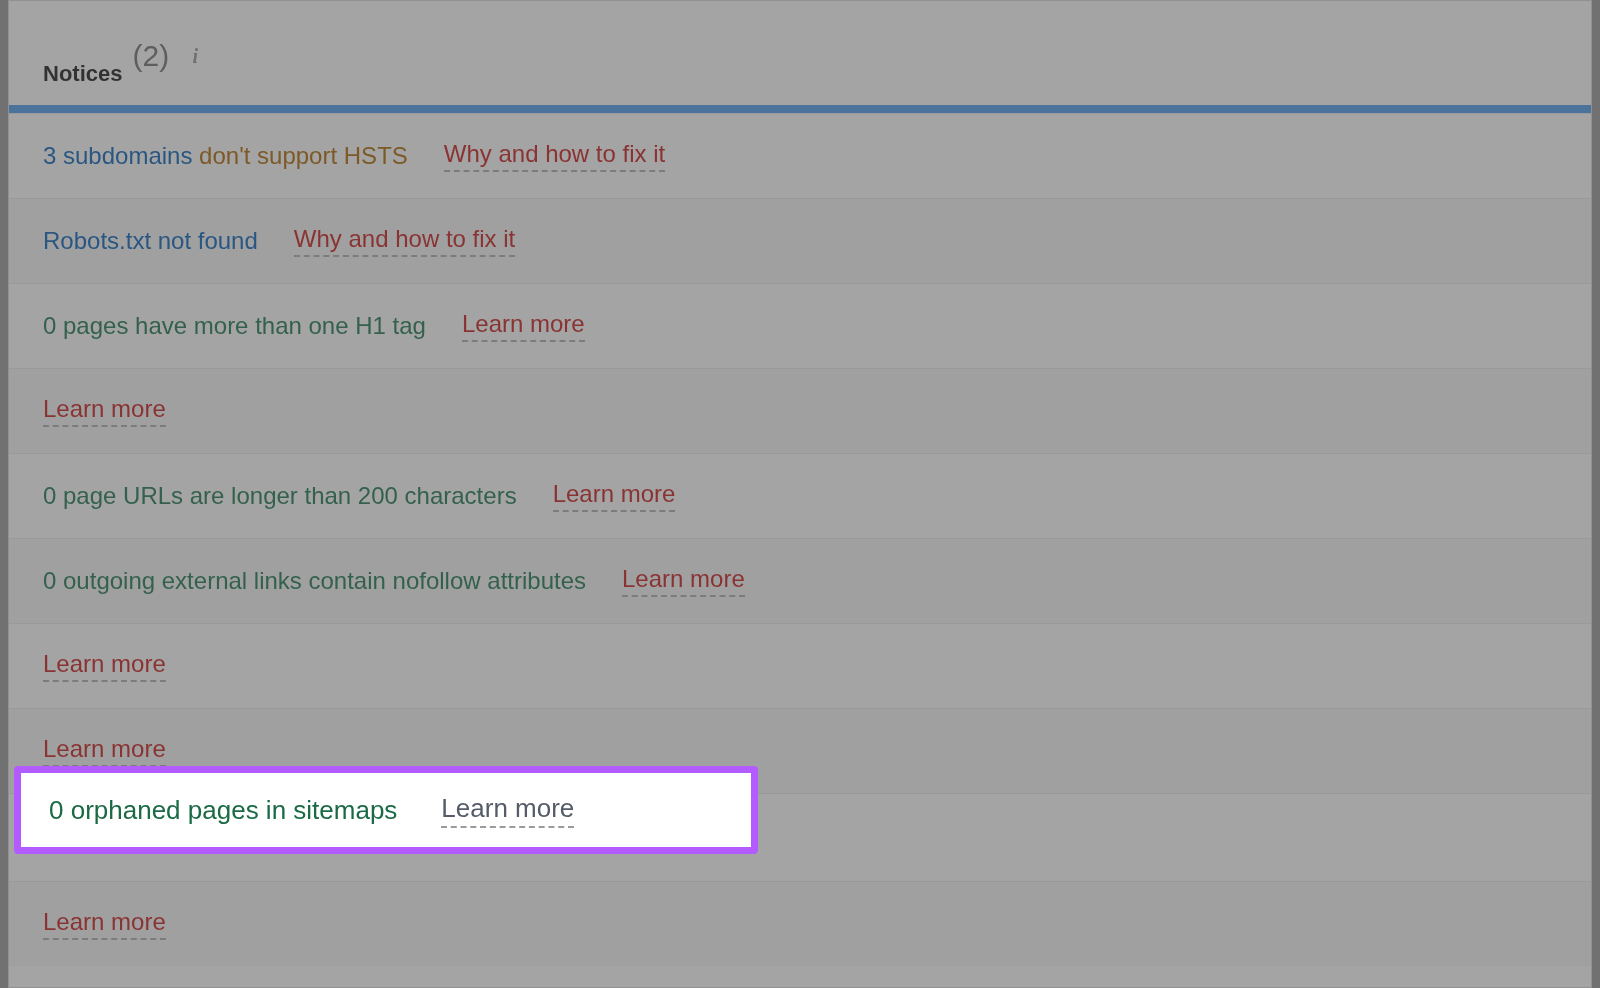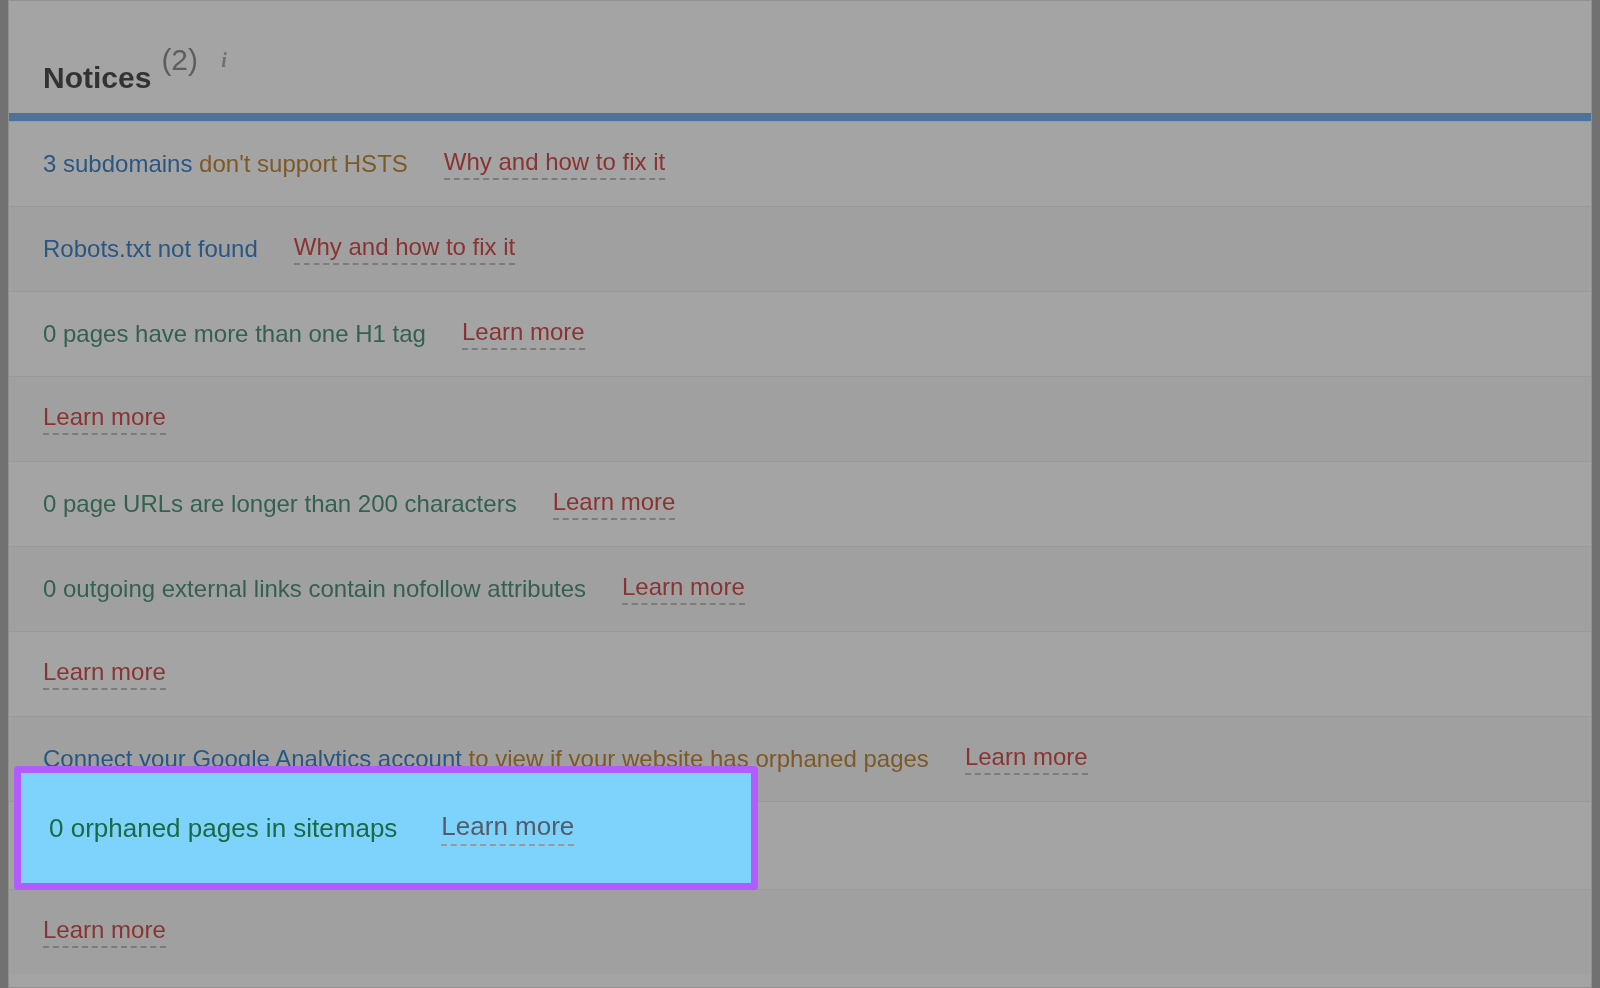--- a/index.html
+++ b/index.html
@@ -21,21 +21,21 @@
     background: #e9e9e9;
     border: 1px solid #c7c7c7;
   }
   .header {
     padding: 24px 34px 18px 34px;
     display: flex;
     align-items: center;
     gap: 10px;
   }
   .header-title {
-    font-size: 30px;
+    font-size: 22px;
     font-weight: 700;
     color: #1a1a1a;
     margin-top: 36px;
   }
   .header-count {
     font-size: 30px;
     font-weight: 400;
     color: #6b6b6b;
   }
   .info-icon {
@@ -74,22 +74,22 @@
   .row .msg { display: inline; }
   .row .msg span { white-space: pre; }
 
   
   .highlight-wrap {
     position: absolute;
     z-index: 10;
     left: 14px;
     top: 766px;
     width: 744px;
-    height: 124px;
-    background: #7dd3fc;
+    height: 88px;
+    background: #ffffff;
     border: 7px solid #b25bff;
     border-radius: 4px;
     display: flex;
     align-items: center;
     padding: 0 28px;
     gap: 44px;
     font-size: 26px;
   }
   .highlight-wrap .text-green { color: #1a6a46; }
   .highlight-wrap .fix-link { color: #555b69; border-bottom: 2px dashed #9a9a9a; }
@@ -136,23 +136,20 @@
   <div class="row alt">
     <span class="text-green">0 outgoing external links contain nofollow attributes</span>
     <span class="fix-link">Learn more</span>
   </div>
 
   <div class="row">
     <span class="fix-link">Learn more</span>
   </div>
 
   <div class="row alt">
-    <span class="msg">
-      <span class="link-blue">Connect your Google Analytics account</span><span class="text-dark"> to view if your website has orphaned pages</span>
-    </span>
     <span class="fix-link">Learn more</span>
   </div>
 
   <div class="row" style="height:88px;"></div>
 
   <div class="row alt">
     <span class="fix-link">Learn more</span>
   </div>
 
 </div>

